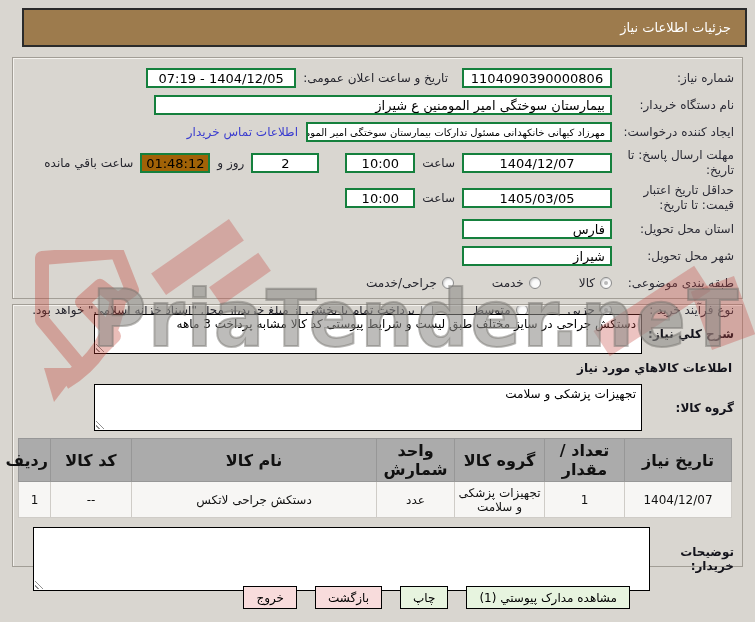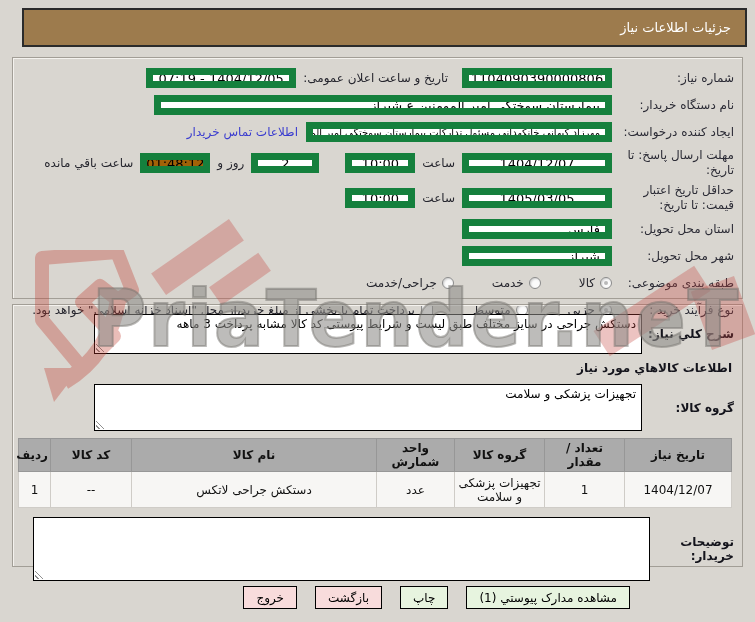--- a/index.html
+++ b/index.html
@@ -26,21 +26,21 @@
     border:1px solid #a29e96;
     box-shadow: 1px 1px 0 #f4f2ee inset;
     background: transparent;
   }
   #gb-main { top:57px; height:242px; padding:9px 8px 0 8px; }
   #gb-goods { top:304px; height:263px; padding:9px 8px 0 8px; }
   
   .frow { display:flex; align-items:center; margin-bottom:5px; min-height:22px; }
   .lbl { width:122px; flex:0 0 122px; padding-left:3px; line-height:1.25; color:#2c2c36; }
   .inp {
-    background:#fff; border:7px solid #15803d; height:20px;
+    background:#fff; border:2px solid #15803d; height:20px;
     display:flex; align-items:center; justify-content:center;
     font-size:13px; color:#000; overflow:hidden; white-space:nowrap;
   }
   .inp.right { justify-content:flex-start; padding:0 5px; }
   .w150 { width:150px; } .w70 { width:70px; } .w68 { width:68px; }
   .wide { width:458px; }
   .creator { width:306px; font-size:10px; }
   .yellow { background:#a16207; }
   .small-lbl { margin:0 7px; white-space:nowrap; }
   .link { color:#3a3ccf; margin-right:8px; white-space:nowrap; cursor:pointer; }
@@ -74,21 +74,21 @@
   .desc-row .lbl2 { width:92px; flex:0 0 92px; font-weight:bold; color:#14141c; padding-left:4px; }
   .box548 { width:548px; height:40px; }
   .box548b { width:548px; height:47px; }
   .section-title { font-weight:bold; color:#14141c; margin:2px 2px 9px 0; }
   
   table.items {
     border-collapse:collapse; width:713px; margin:0 2px 0 0;
     background:#f7f6f4; border:1px solid #b3b0aa; table-layout:fixed;
   }
   table.items th {
-    background:#ababab; color:#111; font-weight:bold; font-size:12px;
+    background:#ababab; color:#111; font-weight:bold; font-size:16px;
     border:1px solid #979797; height:26px; padding:2px;
   }
   table.items td {
     border:1px solid #cfccc7; text-align:center; font-size:12px;
     height:36px; padding:2px; color:#111;
   }
   
   .notes-row { display:flex; align-items:center; margin-top:9px; }
   .notes-row .lbl2 { width:84px; flex:0 0 84px; font-weight:bold; color:#14141c; padding-left:4px; }
   .notesbox { flex:1; height:64px; margin-left:12px; }

